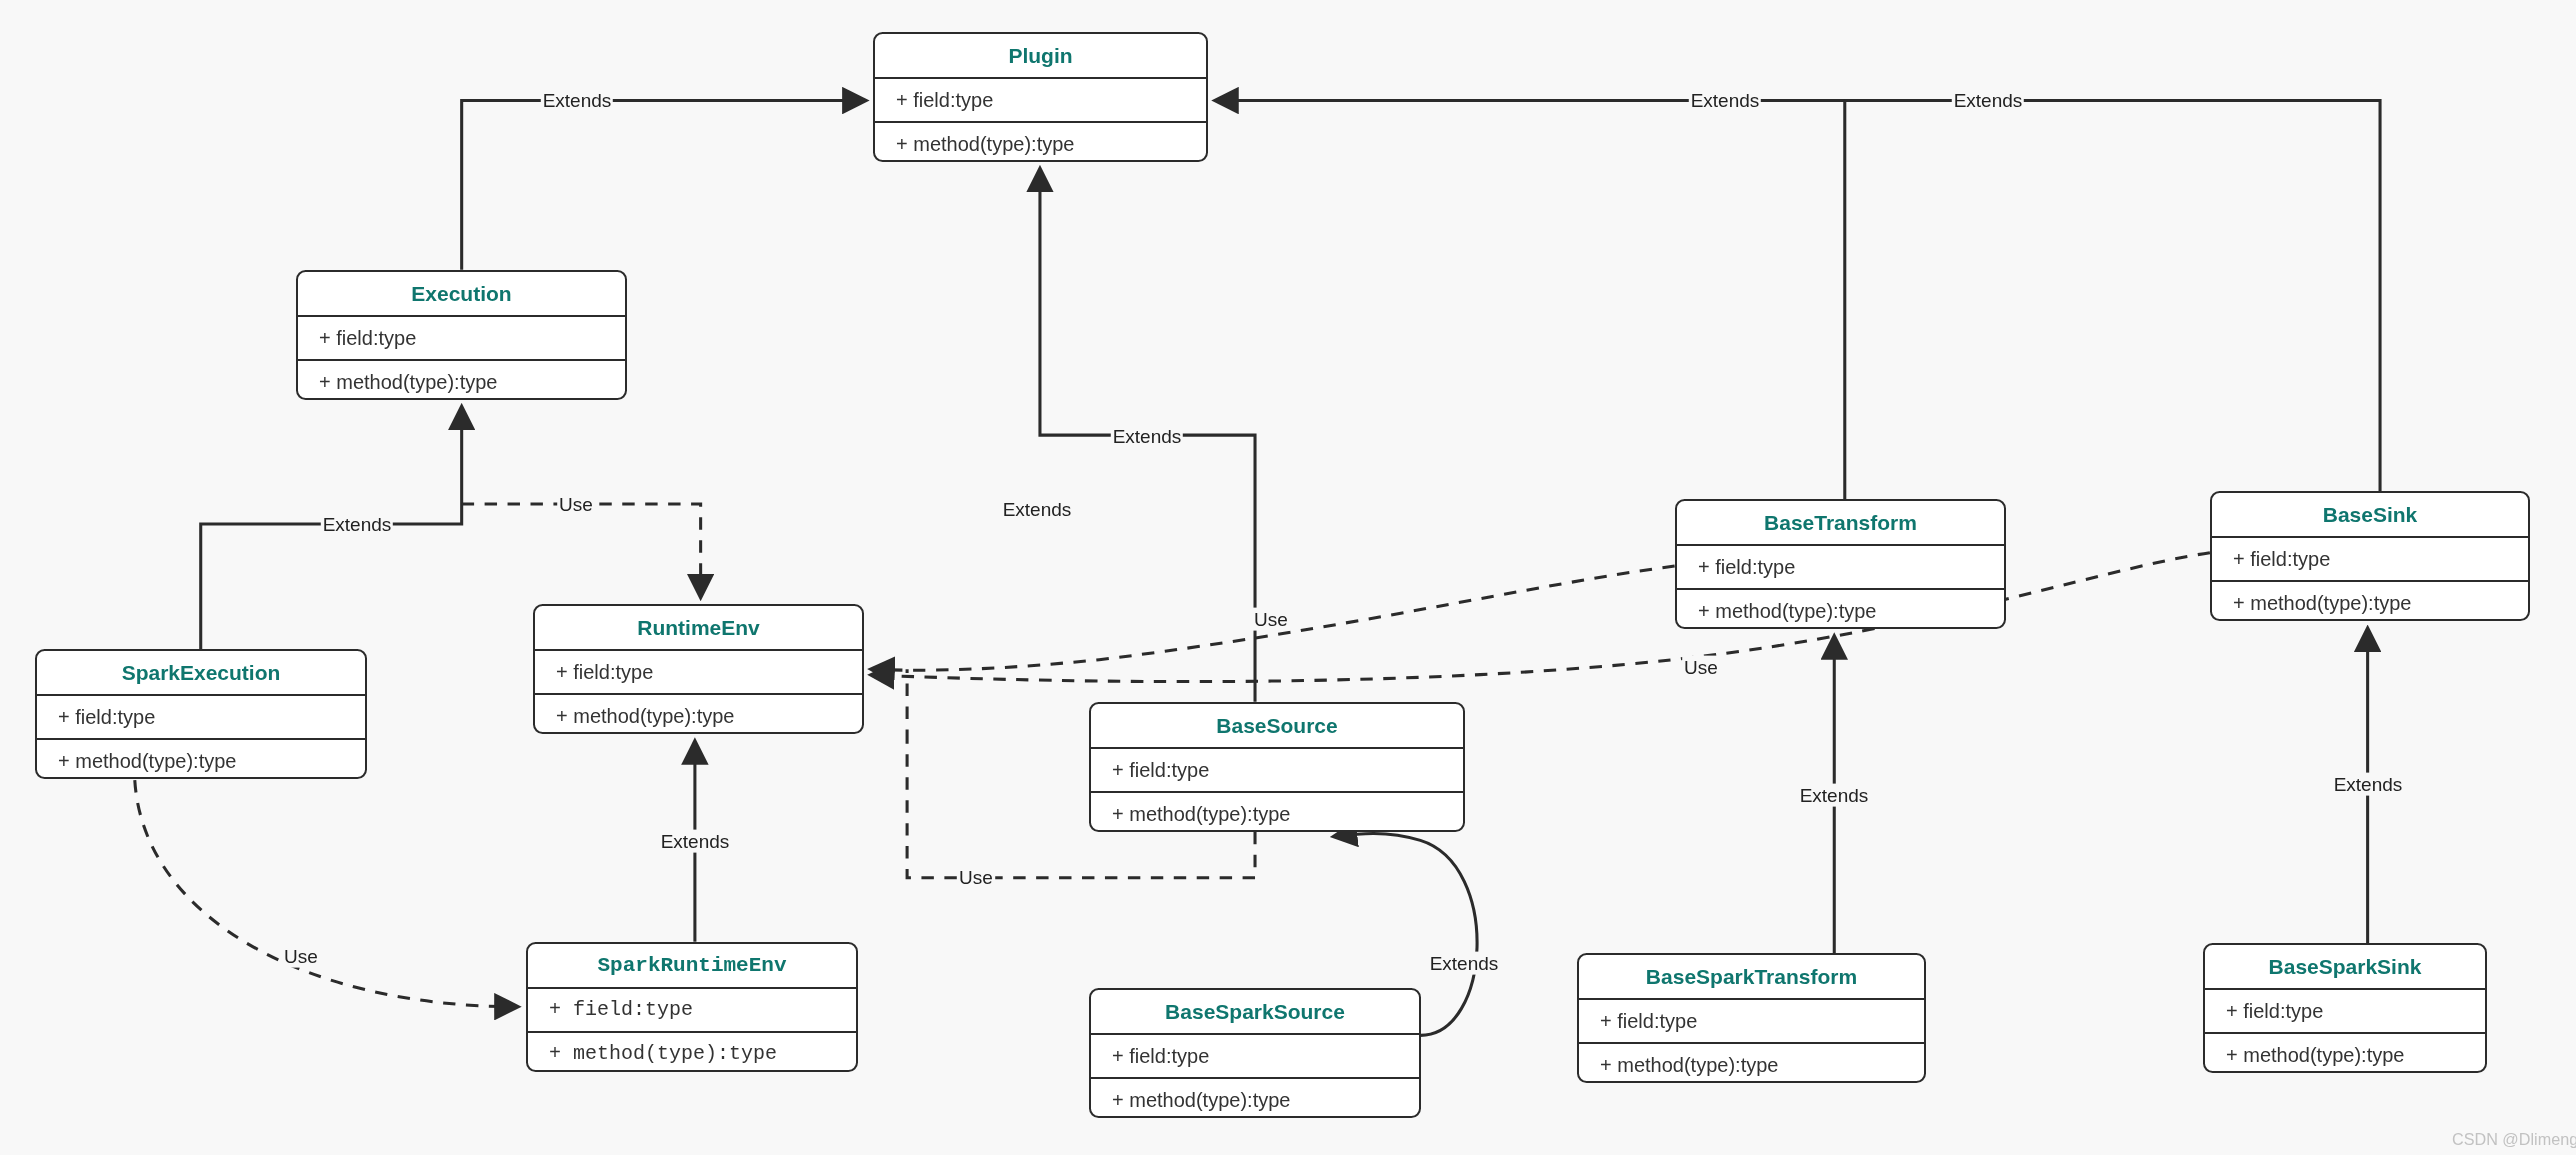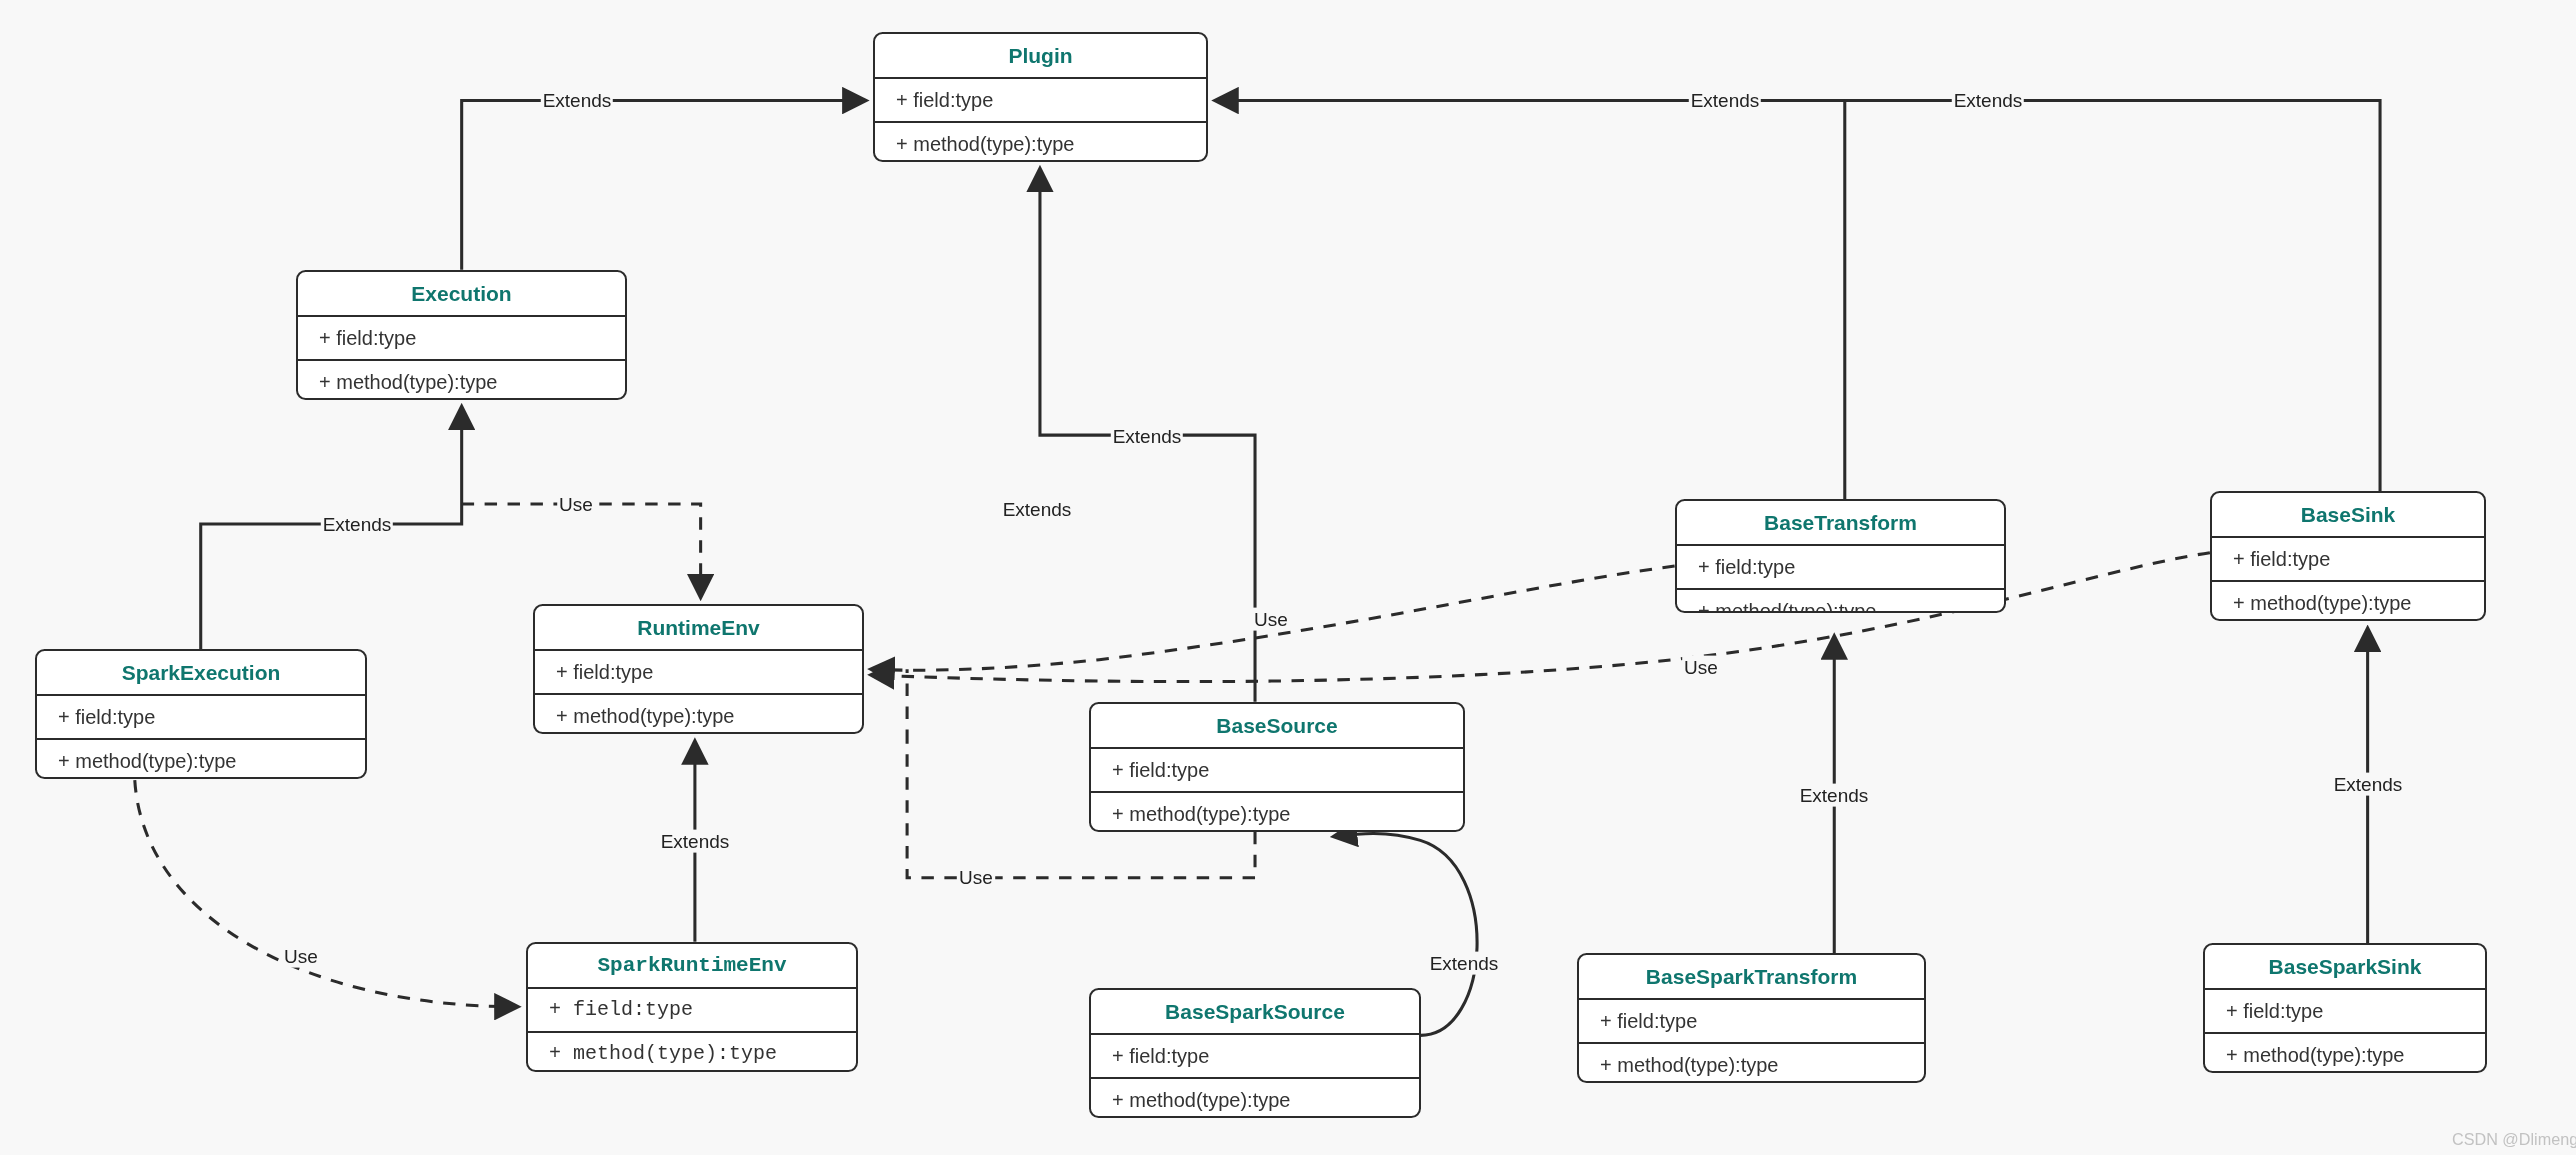--- a/index.html
+++ b/index.html
@@ -151,33 +151,33 @@
     <div class="uml-row sep">+ field:type</div>
     <div class="uml-row">+ method(type):type</div>
   </div>
 
   <div class="uml-class" style="left:1089px;top:988px;width:332px;height:130px;">
     <div class="uml-title">BaseSparkSource</div>
     <div class="uml-row sep">+ field:type</div>
     <div class="uml-row">+ method(type):type</div>
   </div>
 
-  <div class="uml-class" style="left:1675px;top:499px;width:331px;height:114px;">
+  <div class="uml-class" style="left:1675px;top:499px;width:331px;height:130px;">
     <div class="uml-title">BaseTransform</div>
     <div class="uml-row sep">+ field:type</div>
     <div class="uml-row">+ method(type):type</div>
   </div>
 
   <div class="uml-class" style="left:1577px;top:953px;width:349px;height:130px;">
     <div class="uml-title">BaseSparkTransform</div>
     <div class="uml-row sep">+ field:type</div>
     <div class="uml-row">+ method(type):type</div>
   </div>
 
-  <div class="uml-class" style="left:2210px;top:491px;width:276px;height:130px;">
+  <div class="uml-class" style="left:2210px;top:491px;width:320px;height:130px;">
     <div class="uml-title">BaseSink</div>
     <div class="uml-row sep">+ field:type</div>
     <div class="uml-row">+ method(type):type</div>
   </div>
 
   <div class="uml-class" style="left:2203px;top:943px;width:284px;height:130px;">
     <div class="uml-title">BaseSparkSink</div>
     <div class="uml-row sep">+ field:type</div>
     <div class="uml-row">+ method(type):type</div>
   </div>

